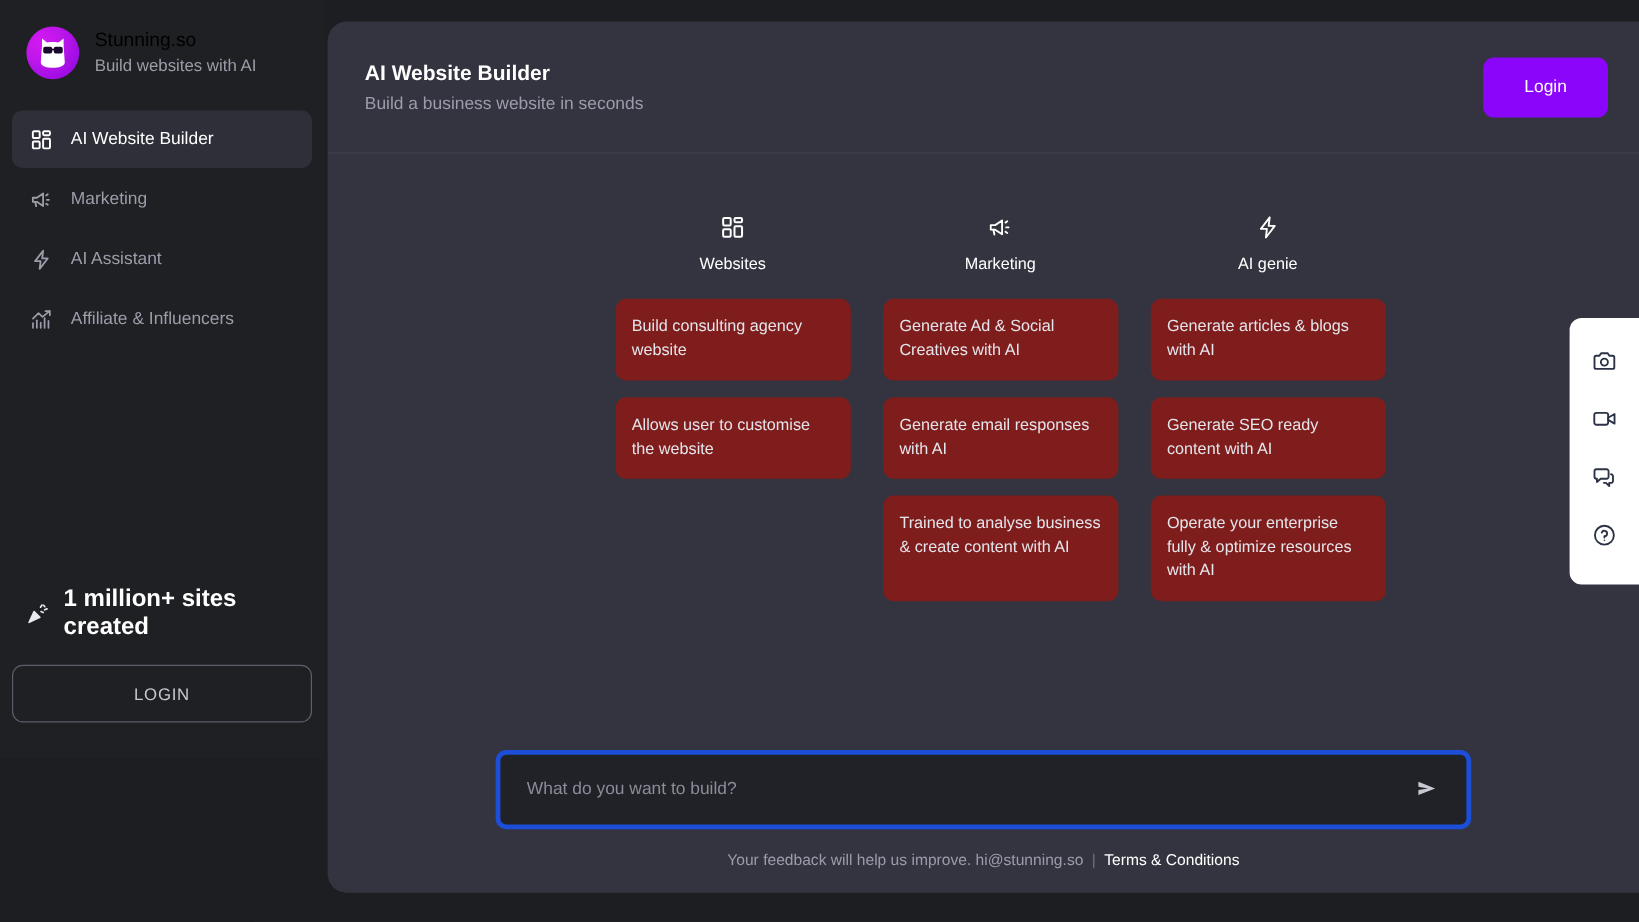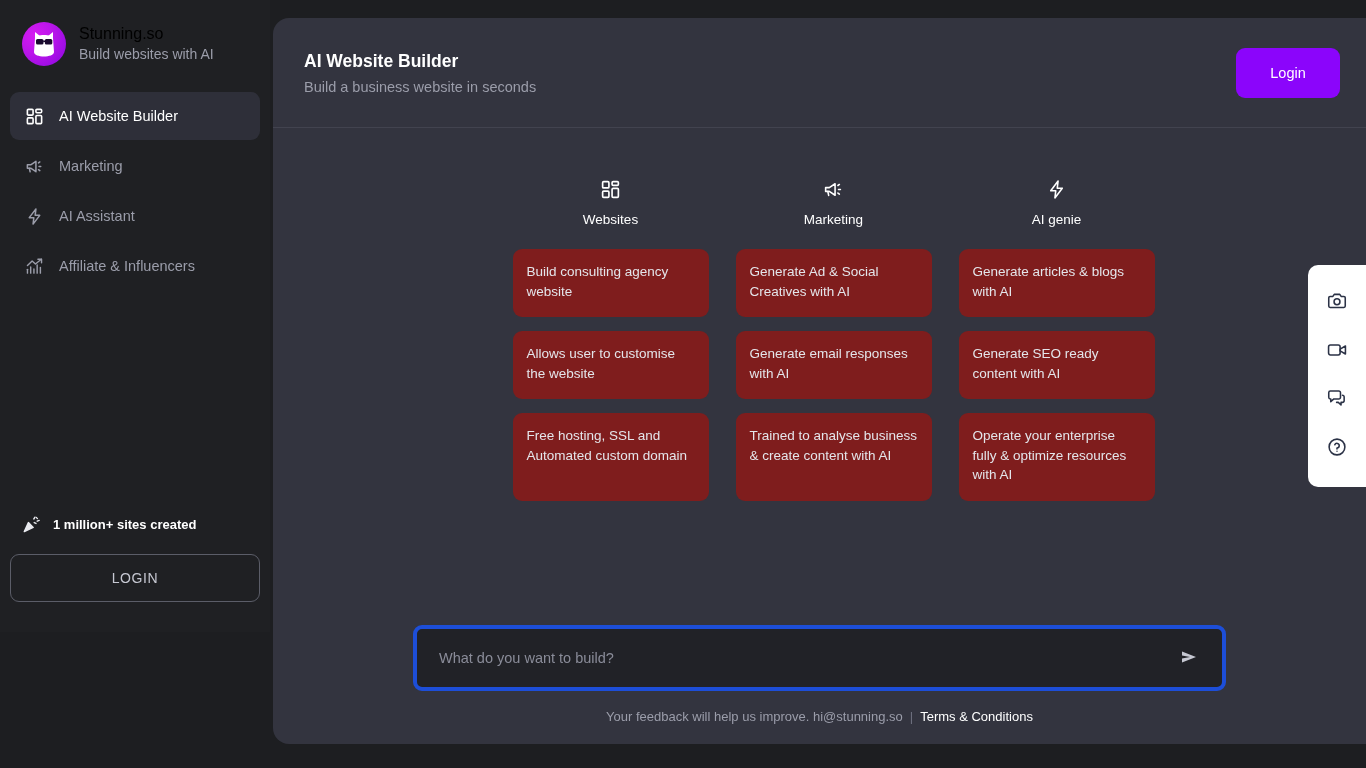--- a/index.html
+++ b/index.html
@@ -38,21 +38,21 @@
   }
   .nav-item.active { background: #2e2f39; color: #ffffff; }
   .nav-item .ni { width: 20px; height: 20px; display: flex; align-items: center; justify-content: center; flex: 0 0 20px; }
   .nav-item.active .ni svg { stroke: #ffffff; }
   .nav-item svg { stroke: #9b9daa; }
 
   .sidebar-spacer { flex: 1 1 auto; }
   .sites-created {
     display: flex; align-items: center; gap: 11px;
     padding: 0 0 0 22px; margin-bottom: 20px;
-    color: #ffffff; font-size: 13px; font-weight: bold;
+    color: #ffffff; font-size: 20px; font-weight: bold;
   }
   .sites-created .ni { width: 20px; height: 20px; flex: 0 0 20px; }
   .login-outline {
     margin: 0 10px 30px 10px; height: 48px;
     border: 1px solid #5b5d68; border-radius: 9px;
     display: flex; align-items: center; justify-content: center;
     color: #c6c8d2; font-size: 14px; letter-spacing: .6px;
     background: transparent; cursor: pointer;
   }
 
@@ -248,21 +248,20 @@
                 <rect x="11.5" y="2.5" width="6" height="3.5" rx="1"></rect>
                 <rect x="2.5" y="11.5" width="6" height="6" rx="1"></rect>
                 <rect x="11.5" y="9" width="6" height="8.5" rx="1"></rect>
               </svg>
             </span>
             <span class="col-label">Websites</span>
           </div>
           <div class="cards">
             <div class="card h1">Build consulting agency website</div>
             <div class="card h2">Allows user to customise the website</div>
-            <div class="card h3">Free hosting, SSL and Automated custom domain</div>
           </div>
         </div>
 
         <div class="col">
           <div class="col-head">
             <span class="col-icon">
               <svg width="21" height="21" viewBox="0 0 20 20" fill="none" stroke="#ffffff" stroke-width="1.5" stroke-linecap="round" stroke-linejoin="round">
                 <path d="M2.5 8.2 L2.5 11.8 L6 11.8 L11.5 15.5 L11.5 4.5 L6 8.2 Z"></path>
                 <path d="M4.6 11.9 L5.4 15.6"></path>
                 <path d="M14.2 6.2 L15.6 5.2"></path>

